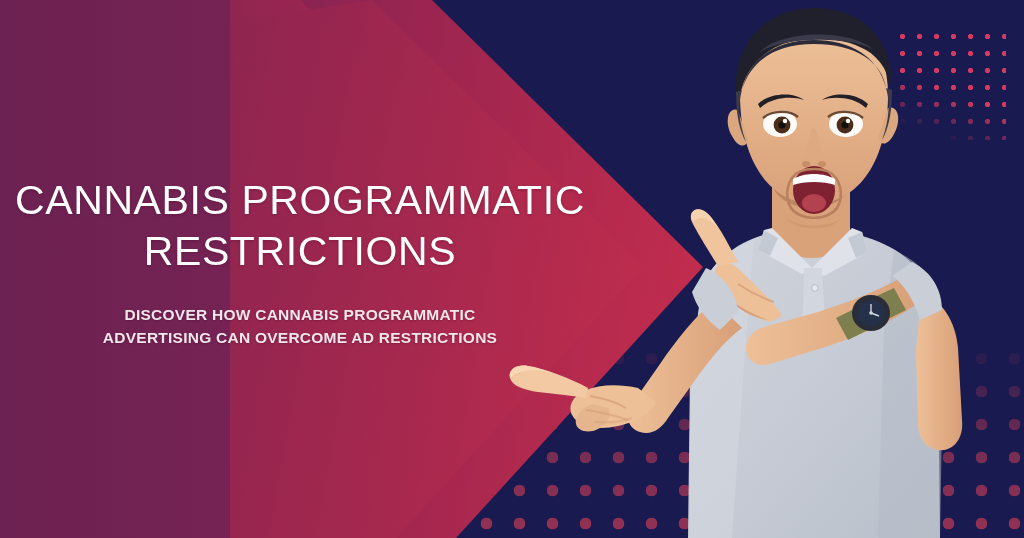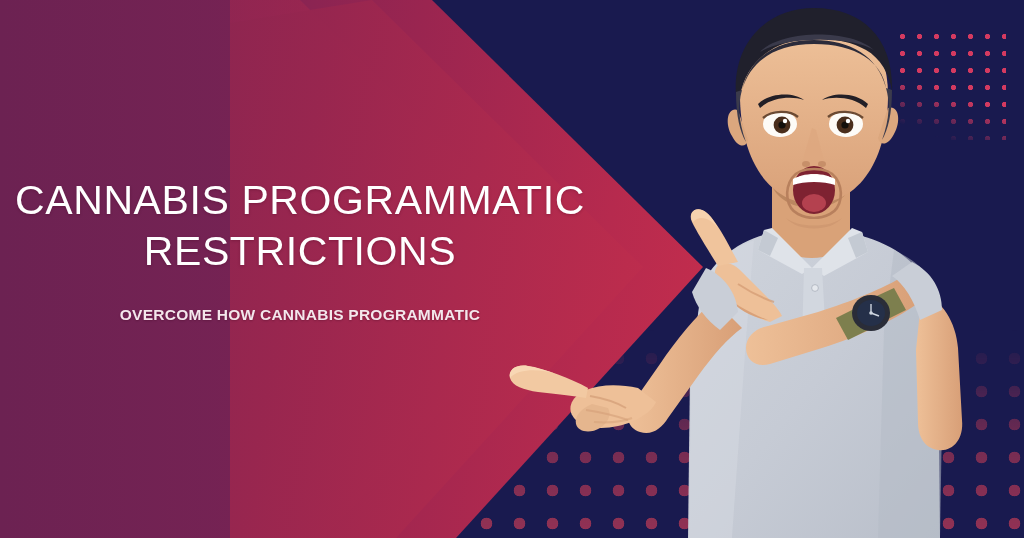--- a/index.html
+++ b/index.html
@@ -242,17 +242,18 @@
       </g>
     </svg>
   </div>
 
   <div class="copy">
     <h1 class="headline">
       <span>CANNABIS PROGRAMMATIC</span><br>
       <span>RESTRICTIONS</span>
     </h1>
     <p class="subhead">
-      <span>OVERCOME HOW CANNABIS PROGRAMMATIC</span><br>
+      <span>DISCOVER HOW CANNABIS PROGRAMMATIC</span><br>
+      <span>ADVERTISING CAN OVERCOME AD RESTRICTIONS</span>
     </p>
   </div>
 
 </div>
 
 </body></html>

